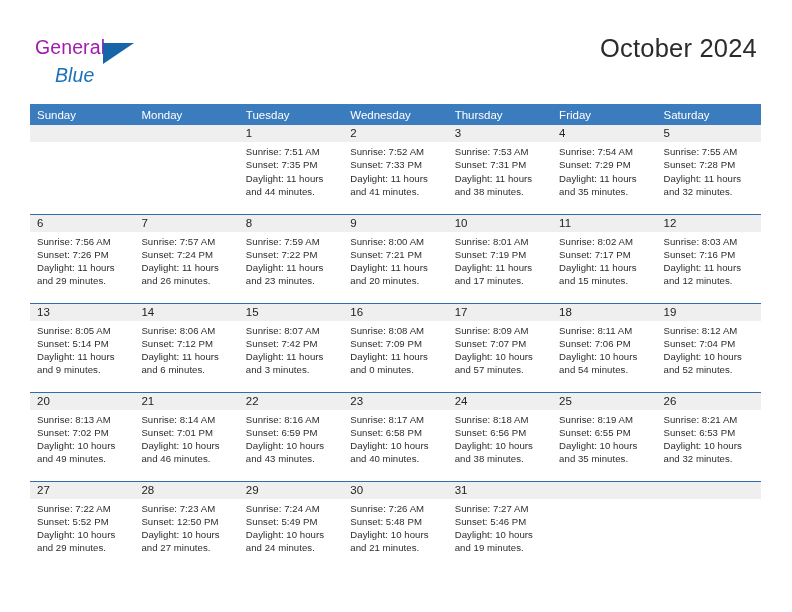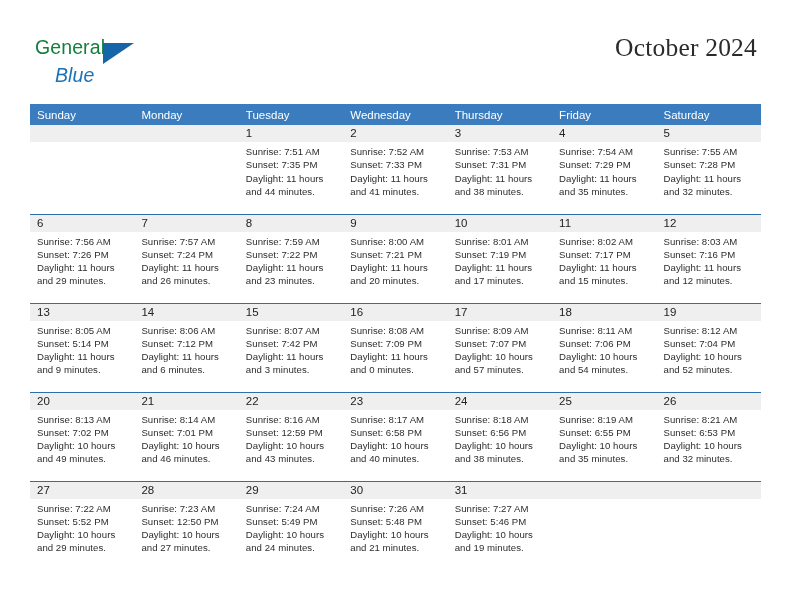--- a/index.html
+++ b/index.html
@@ -27,21 +27,21 @@
     position: absolute;
     left: 35px;
     top: 36px;
     width: 110px;
     height: 46px;
   }
   .logo-general {
     position: absolute;
     left: 0; top: 0;
     font-size: 19.5px;
-    color: #15803d;
+    color: #a21caf;
     letter-spacing: 0.1px;
     line-height: 22px;
     font-weight: 400;
   }
   .logo-blue {
     position: absolute;
     left: 20px; top: 28px;
     font-size: 19.5px;
     color: #1c72b8;
     letter-spacing: 0.1px;
@@ -62,21 +62,20 @@
     right: 35px;
     top: 32px;
     text-align: right;
   }
   .month-title {
     font-size: 25.5px;
     color: #2b2b2b;
     font-weight: 400;
     line-height: 32px;
     letter-spacing: 0.2px;
-    font-family: Liberation Serif, serif;
   }
   .location {
     font-size: 13.5px;
     color: #3a3a3a;
     font-weight: 400;
     line-height: 20px;
     margin-top: 4px;
     letter-spacing: 0.1px;
   }
 
@@ -369,21 +368,21 @@
                 <div class="cell-line">Sunrise: 8:14 AM</div>
                 <div class="cell-line">Sunset: 7:01 PM</div>
                 <div class="cell-line">Daylight: 10 hours</div>
                 <div class="cell-line">and 46 minutes.</div>
               </div>
             </td>
             <td>
               <div class="daynum-band">22</div>
               <div class="cell-body">
                 <div class="cell-line">Sunrise: 8:16 AM</div>
-                <div class="cell-line">Sunset: 12:59 PM</div>
+                <div class="cell-line">Sunset: 6:59 PM</div>
                 <div class="cell-line">Daylight: 10 hours</div>
                 <div class="cell-line">and 43 minutes.</div>
               </div>
             </td>
             <td>
               <div class="daynum-band">23</div>
               <div class="cell-body">
                 <div class="cell-line">Sunrise: 8:17 AM</div>
                 <div class="cell-line">Sunset: 6:58 PM</div>
                 <div class="cell-line">Daylight: 10 hours</div>

